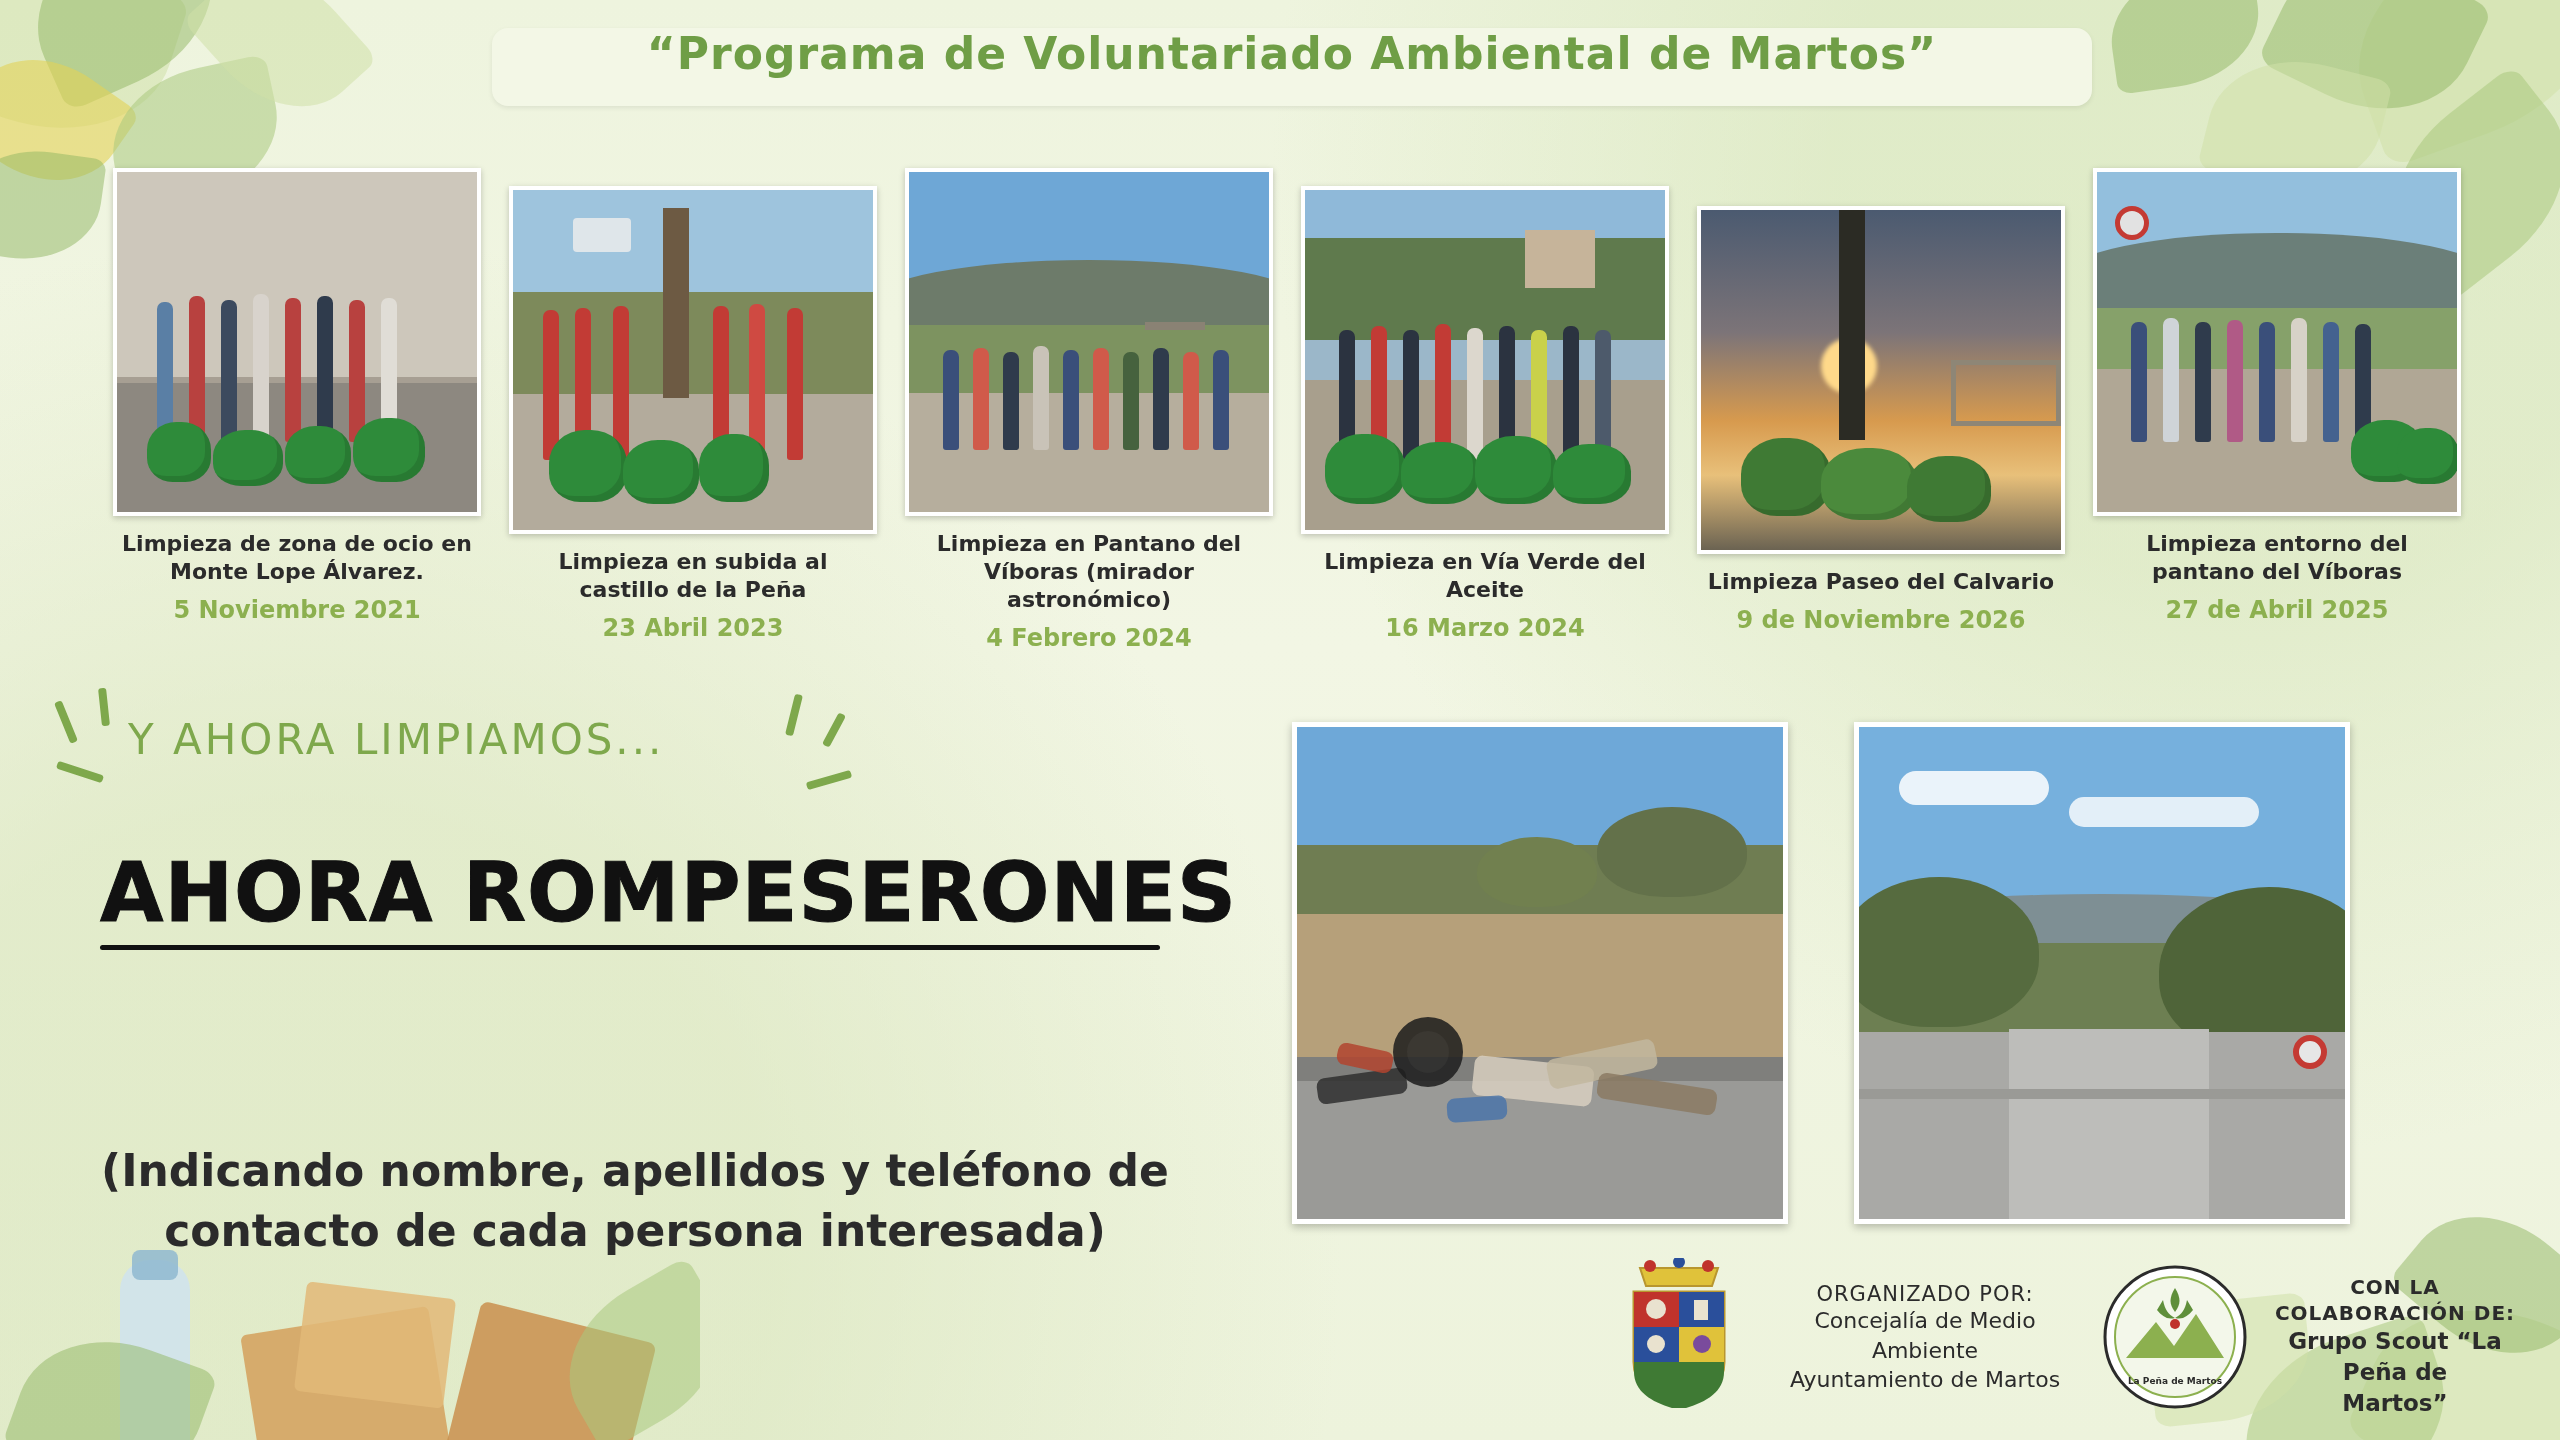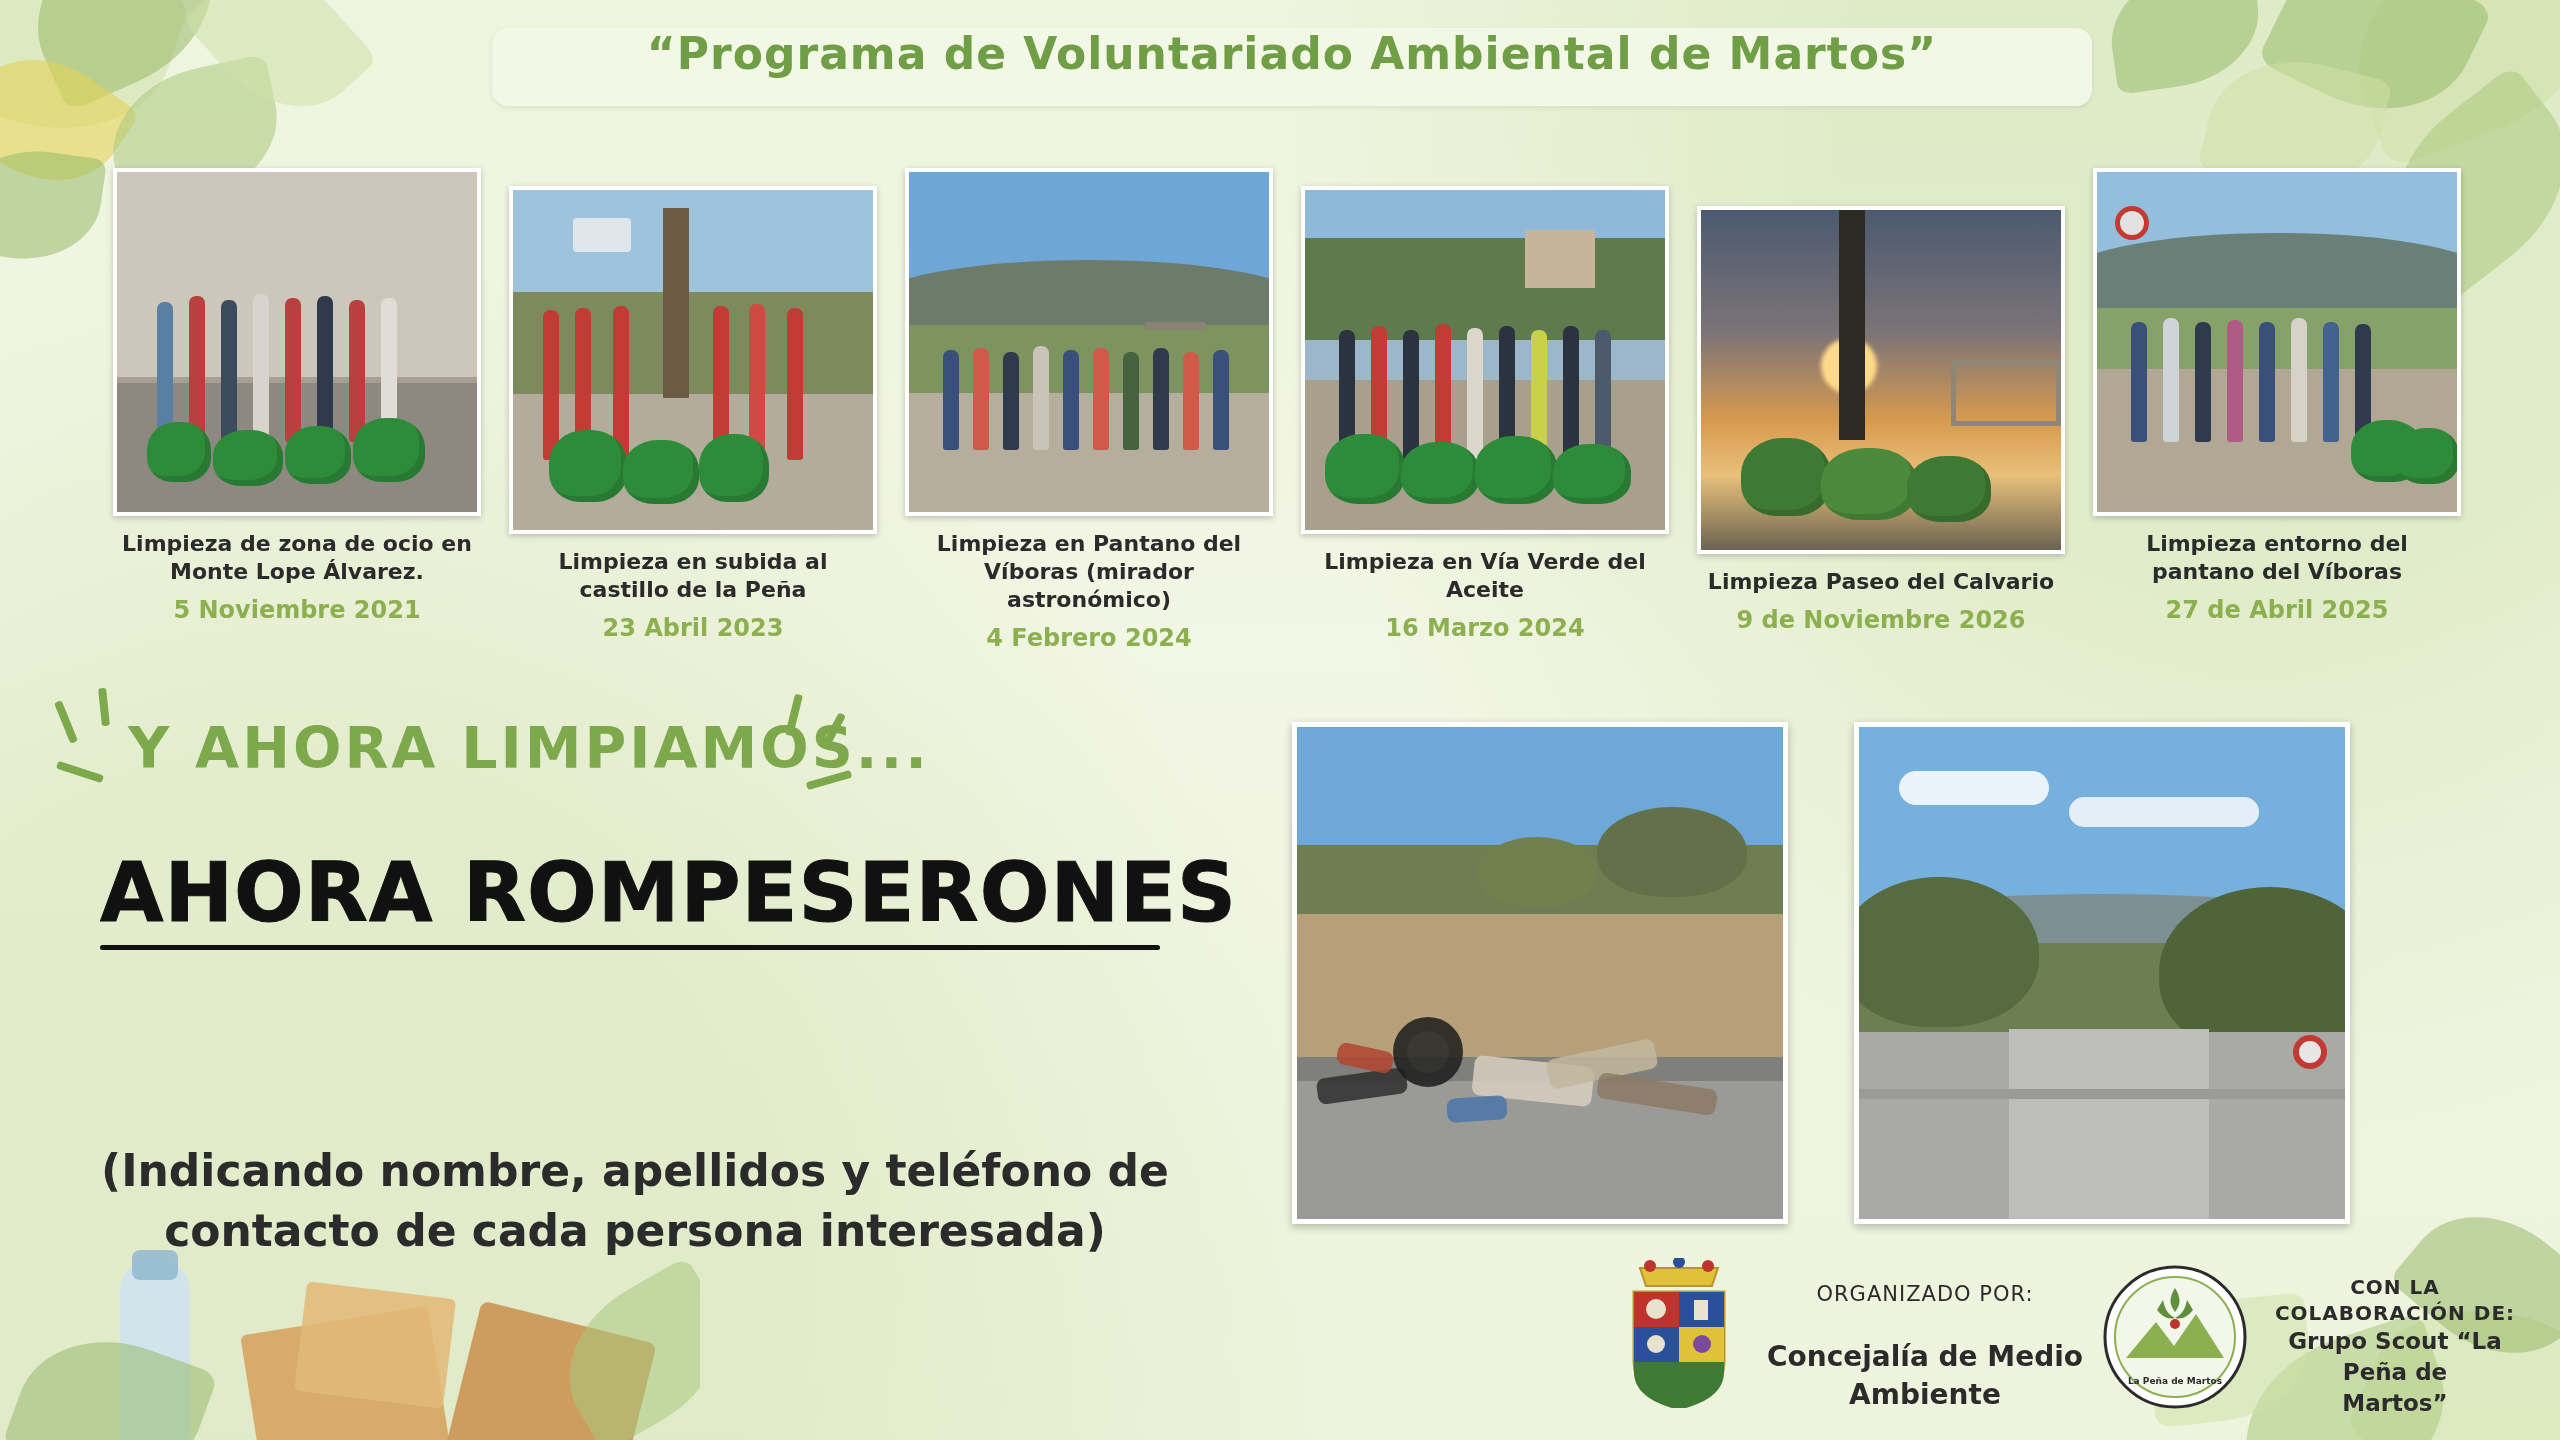--- a/index.html
+++ b/index.html
@@ -93,21 +93,21 @@
   
   .sky  { position:absolute; left:0; top:0; right:0; height:46%; }
   .hill { position:absolute; left:-10%; width:120%; border-radius:50% 50% 0 0; }
   .blob { position:absolute; border-radius:50% 50% 45% 45%; }
   .bag { position:absolute; background:#2e8b3a; border-radius:46% 46% 40% 40%; box-shadow:inset -6px -6px 0 rgba(0,0,0,.12); }
   .person { position:absolute; width:16px; border-radius:7px 7px 3px 3px; }
 
   
   #now-clean {
     position:absolute; left:128px; top:715px;
-    font-size:57px; font-weight:bold; letter-spacing:3px;
+    font-size:42px; font-weight:normal; letter-spacing:3px;
     color:#7ea84c;
     font-family:"DejaVu Sans", sans-serif;
   }
   .spark { position:absolute; background:#7ea84c; border-radius:3px; }
 
   #event-title {
     position:absolute; left:100px; top:845px;
     font-size:82px; font-weight:bold;
     letter-spacing:1px;
     color:#111;
@@ -151,21 +151,21 @@
   }
 
   
   #footer { position:absolute; left:1620px; top:1250px; width:900px; height:180px; }
   .crest {
     position:absolute; left:0; top:8px;
     width:118px; height:150px;
   }
   #org-block { position:absolute; left:140px; top:32px; width:330px; text-align:center; }
   #org-label { font-size:21px; font-weight:normal; letter-spacing:1px; color:#2b2b2b; }
-  #org-line1, #org-line2 { font-size:28px; font-weight:bold; color:#2b2b2b; line-height:1.35;margin-top:32px; }
+  #org-line1, #org-line2 { font-size:22px; font-weight:normal; color:#2b2b2b; line-height:1.35; }
   #scout-logo { position:absolute; left:480px; top:12px; width:150px; height:150px; }
   #collab-block { position:absolute; left:640px; top:24px; width:270px; text-align:center; }
   #collab-label { font-size:20px; font-weight:bold; letter-spacing:1px; color:#2b2b2b; line-height:1.3; }
   #collab-line1, #collab-line2 { font-size:23px; font-weight:bold; color:#2b2b2b; line-height:1.35; }
 </style>
 </head>
 <body>
 
 <div id="poster">
 

